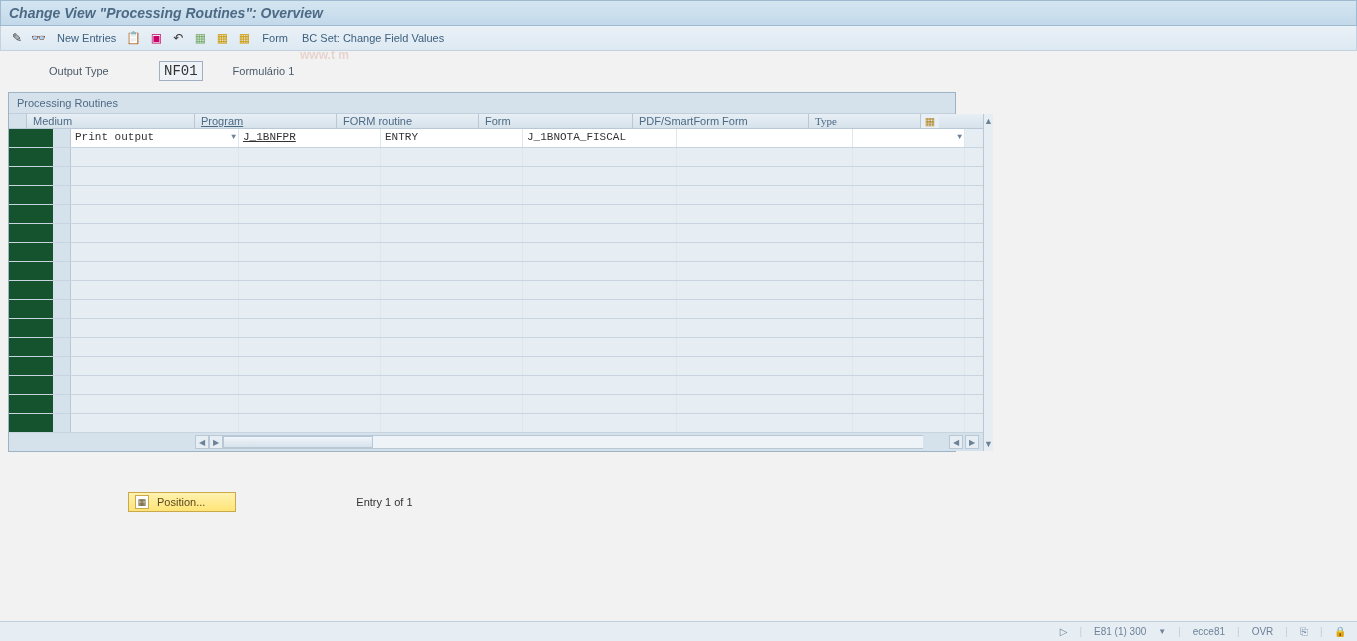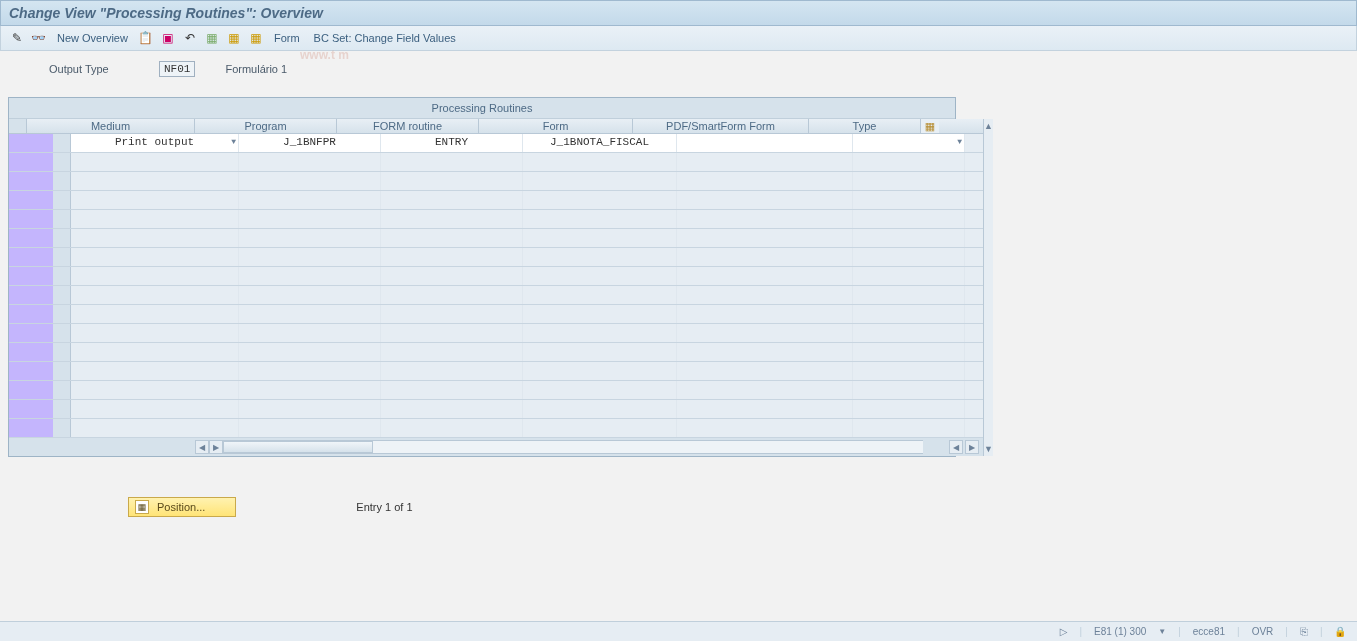--- a/index.html
+++ b/index.html
@@ -57,32 +57,31 @@
     color: #4a5a6a;
     margin-left: 41px;
   }
   .field-box {
     border: 1px solid #a0b0c0;
     background: #eef3f7;
     padding: 1px 4px;
     min-width: 30px;
     text-align: left;
     font-family: "Courier New", monospace;
-    font-size: 11px;
+    font-size: 14px;
   }
   .field-desc {
     margin-left: 30px;
     color: #4a5a6a;
   }
   .panel {
     border: 1px solid #9eb4c6;
     width: 948px;
-    background: #c4b5fd;
-    margin-top: 20px;
-    text-align: center;
+    background: #14532d;
+    margin-top: 11px;
   }
   .panel-title {
     padding: 4px 8px;
     color: #4d6a85;
     background: #d6e2eb;
     border-bottom: 1px solid #c0cfdb;
   }
   .grid-wrap {
     display: flex;
   }
@@ -121,25 +120,25 @@
   }
   .gh-config {
     width: 18px;
     display:flex;
     align-items:center;
     justify-content:center;
     color:#b58b2d;
     background: #e8eff5;
   }
   .col-medium { width: 168px; }
-  .col-program { width: 142px; }
+  .col-program { width: 142px; text-decoration: underline; }
   .col-formroutine { width: 142px; }
   .col-form { width: 154px; }
   .col-pdf { width: 176px; }
-  .col-type { width: 112px; }
+  .col-type { width: 112px; font-family: Liberation Serif, serif; }
   .grid-row {
     display: flex;
     border-bottom: 1px solid #c8d5e0;
     height: 19px;
     padding-left: 44px;
   }
   .gr-rowhdr {
     width: 18px;
     background: #d6e2eb;
     border-right: 1px solid #b8c8d6;
@@ -277,21 +276,21 @@
 </head>
 <body>
 
 <div class="title-bar">
   <span>Change View "Processing Routines": Overview</span>
 </div>
 
 <div class="toolbar">
   <span class="tb-icon">✎</span>
   <span class="tb-icon">👓</span>
-  <span class="tb-link">New Overview</span>
+  <span class="tb-link">New Entries</span>
   <span class="tb-icon">📋</span>
   <span class="tb-icon" style="color:#c06;">▣</span>
   <span class="tb-icon">↶</span>
   <span class="tb-icon" style="color:#7a6;">▦</span>
   <span class="tb-icon" style="color:#c90;">▦</span>
   <span class="tb-icon" style="color:#c90;">▦</span>
   <span class="tb-link">Form</span>
   <span class="tb-link">BC Set: Change Field Values</span>
 </div>
 

